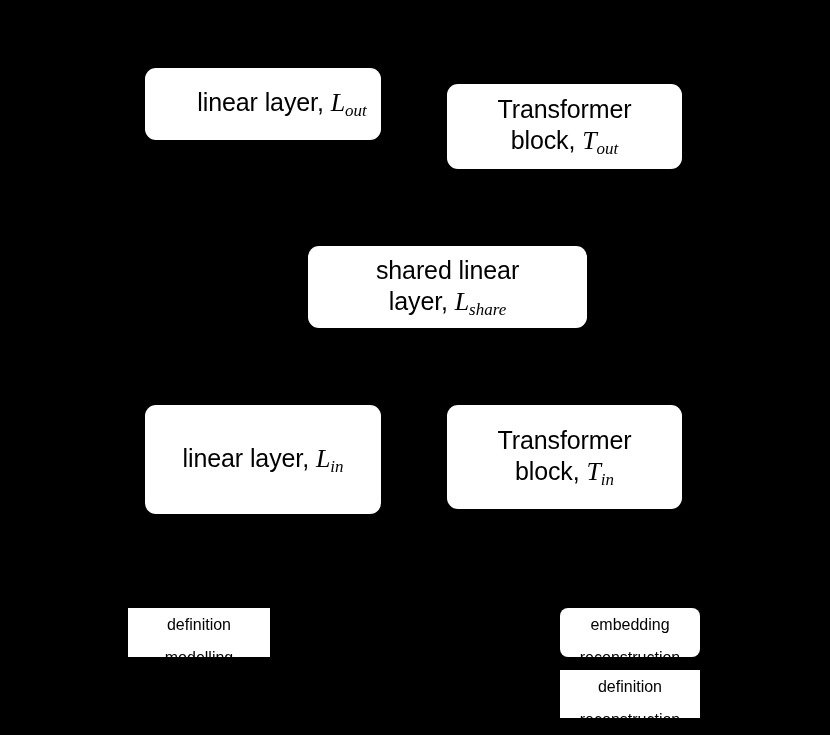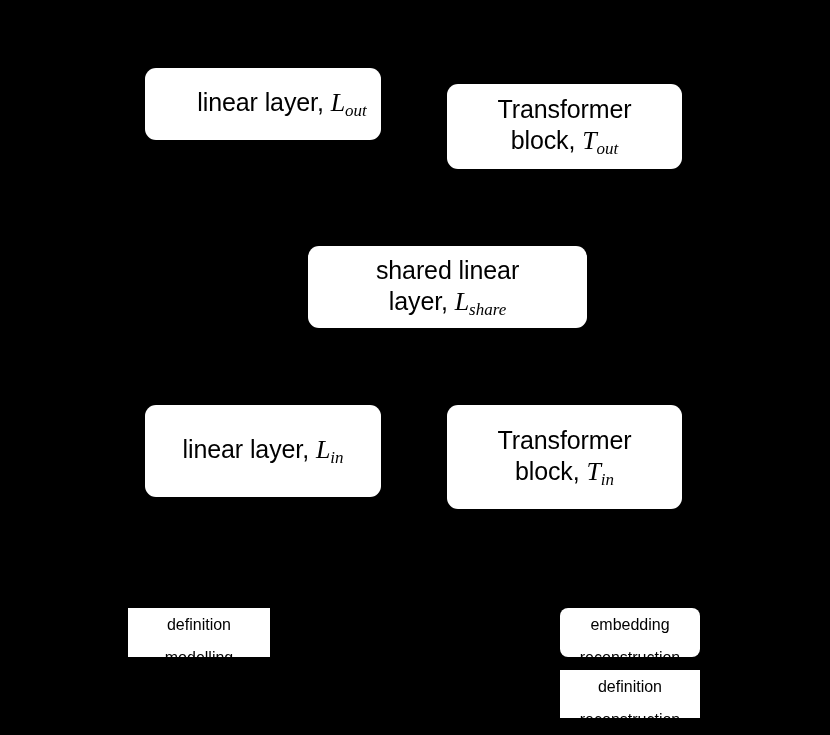--- a/index.html
+++ b/index.html
@@ -92,21 +92,21 @@
     </span>
   </div>
 
   <div class="module-box" style="left:264px; top:246px; width:279px; height:82px;margin-left:44px;">
     <span class="stack">
       <span class="label-line">shared linear</span>
       <span class="label-line"><span>layer, </span><span class="mvar"><span>L</span><span class="sub">share</span></span></span>
     </span>
   </div>
 
-  <div class="module-box" style="left:145px; top:405px; width:236px; height:92px;">
+  <div class="module-box" style="left:145px; top:405px; width:236px; height:109px;">
     <span class="stack">
       <span class="label-line"><span>linear layer, </span><span class="mvar"><span>L</span><span class="sub">in</span></span></span>
     </span>
   </div>
 
   <div class="module-box" style="left:447px; top:405px; width:235px; height:104px;">
     <span class="stack">
       <span class="label-line">Transformer</span>
       <span class="label-line"><span>block, </span><span class="mvar"><span>T</span><span class="sub">in</span></span></span>
     </span>

